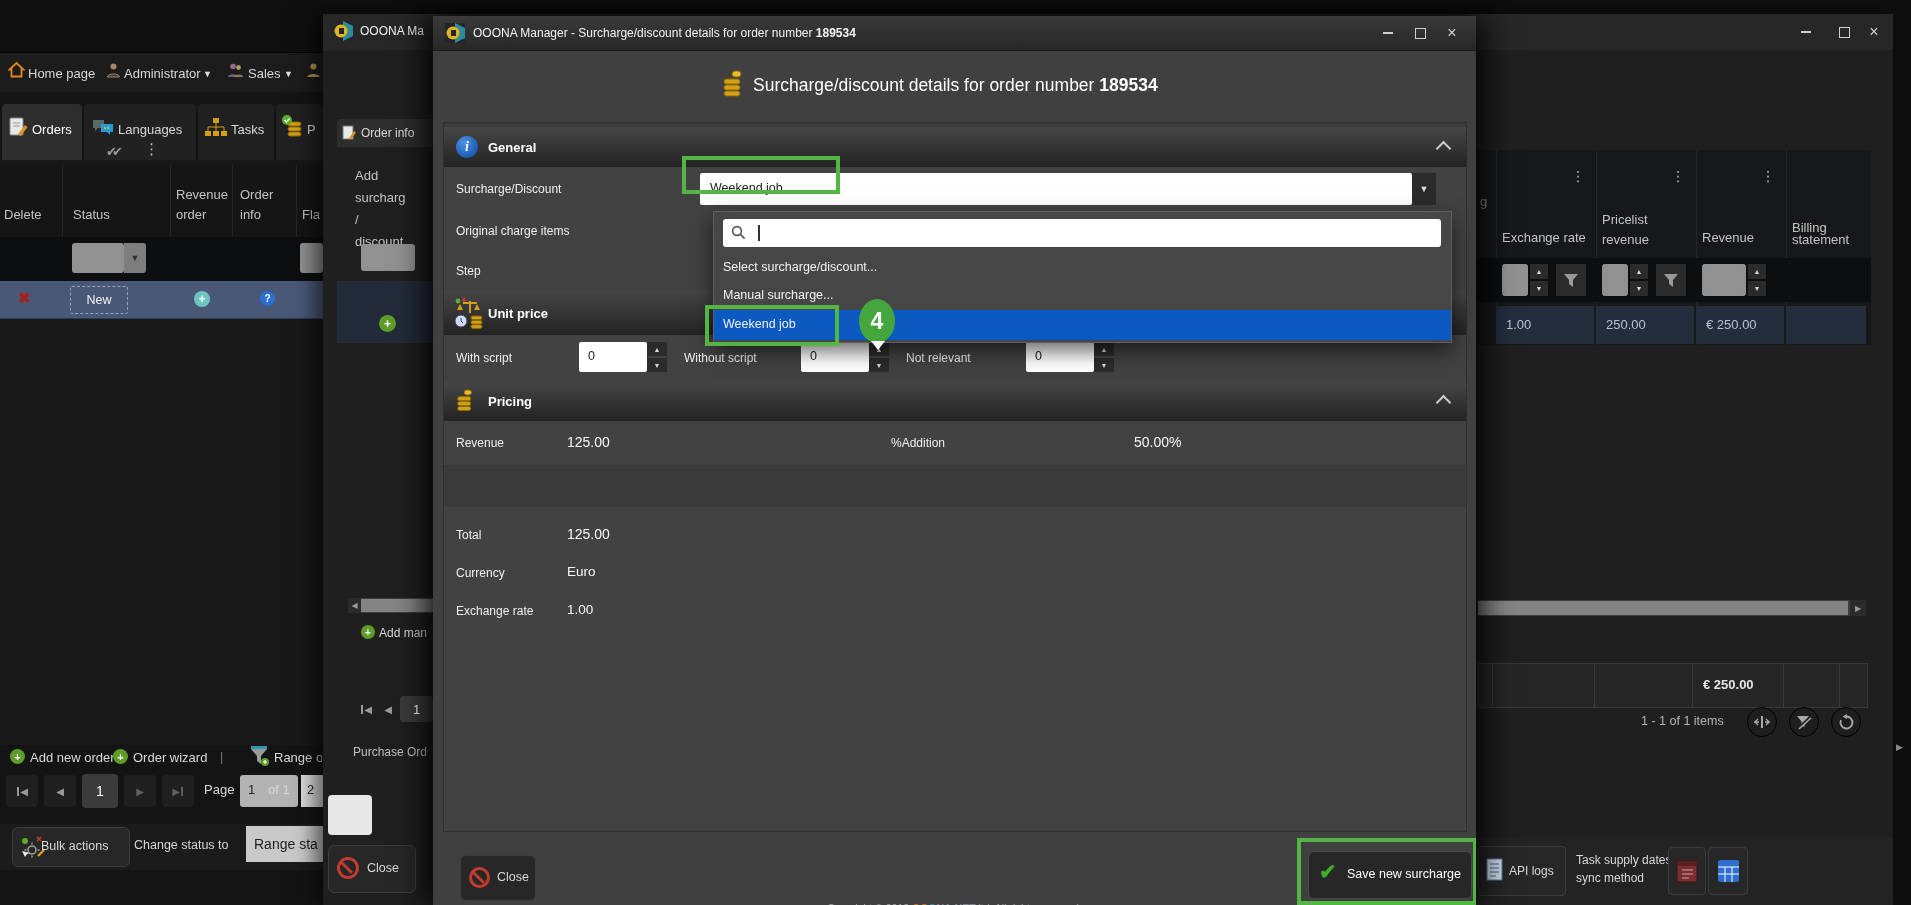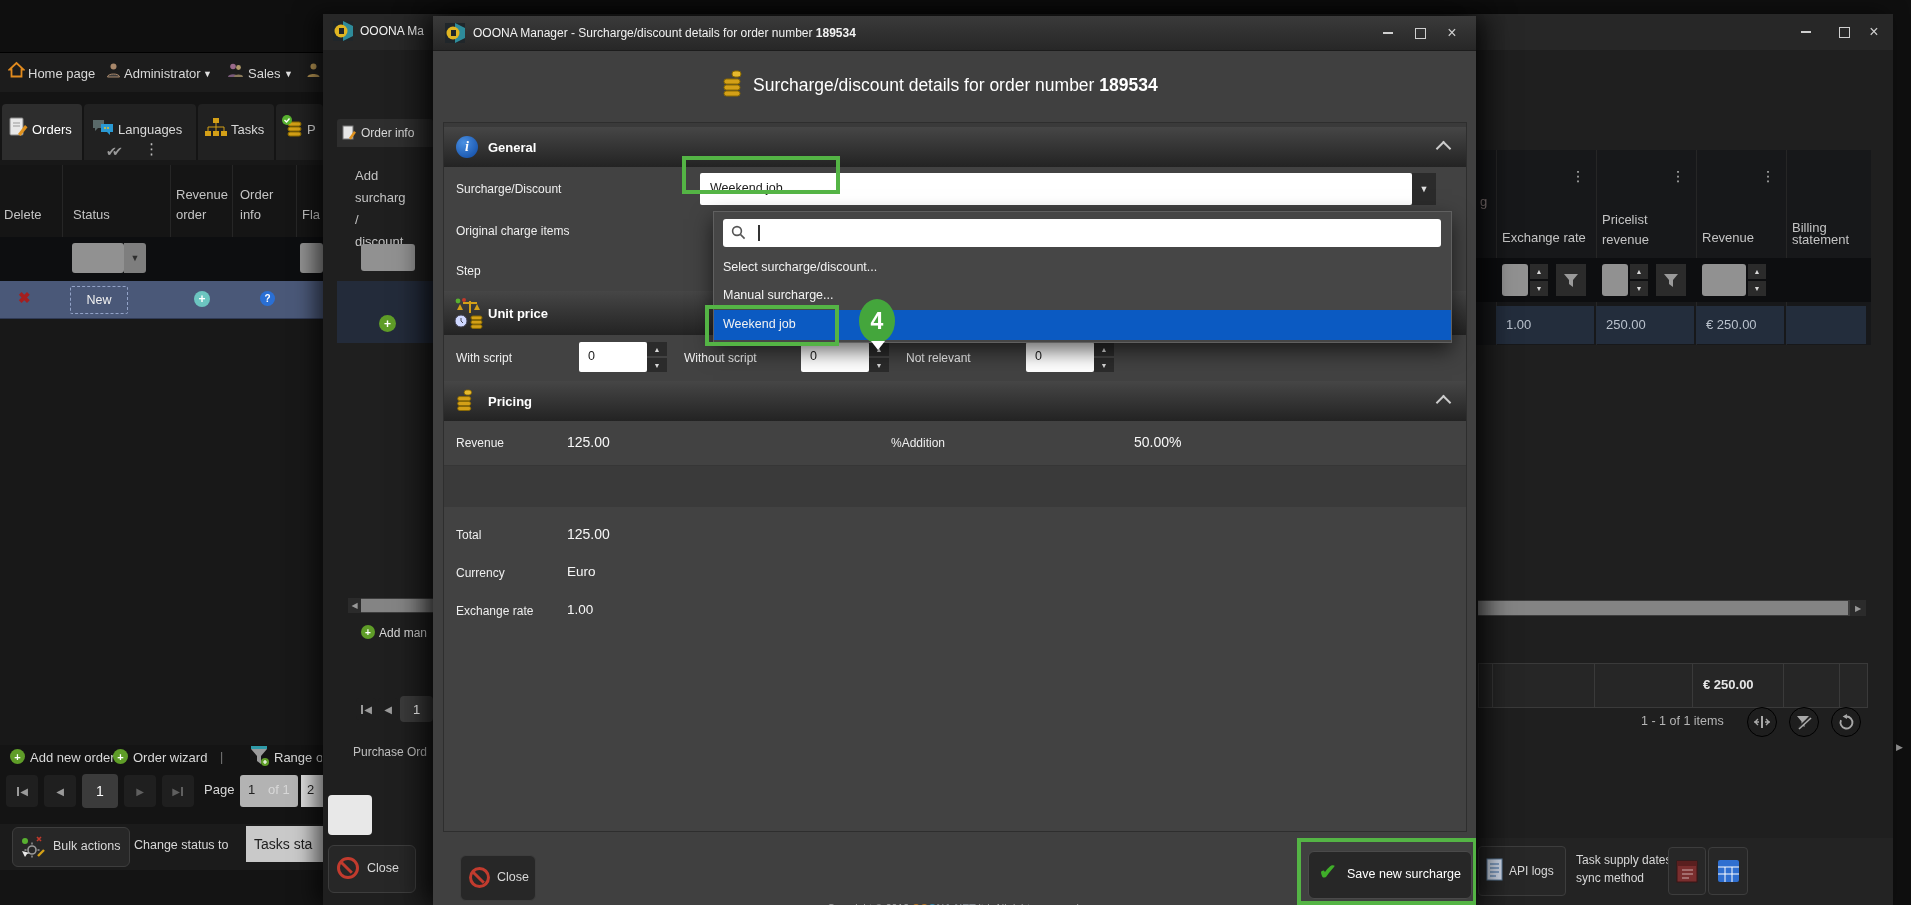--- a/index.html
+++ b/index.html
@@ -246,25 +246,25 @@
         <div class="ab" style="left:6px;top:6px">
           <svg width="28" height="26" viewBox="0 0 28 26">
               <circle cx="6" cy="7" r="3" fill="#58b030"></circle>
               <path d="M18 3l4 4M22 3l-4 4" stroke="#c0392b" stroke-width="1.6"></path>
               <circle cx="13" cy="16" r="4" fill="none" stroke="#9a9a9a" stroke-width="1.6"></circle>
               <path d="M13 10.5v-2M13 21.5v2M7.5 16h-2M18.5 16h2" stroke="#9a9a9a" stroke-width="1.4"></path>
               <path d="M19 22l6-6" stroke="#d4a017" stroke-width="2.4"></path>
               <path d="M3 17l3 6 2-3 3-1z" fill="#e8e8e8"></path>
             </svg>
         </div>
-        <div class="ab txt" style="left:40px;top:11px">Bulk actions</div>
+        <div class="ab txt" style="left:28px;top:11px">Bulk actions</div>
       </div>
       <div class="ab txt" style="left:134px;top:14px">Change status to</div>
       <div class="ab lightbox" style="left:246px;top:2px;width:77px;height:36px">
-        <span class="clip" style="margin-left:8px;width:69px">Tasks sta</span>
+        <span class="clip" style="margin-left:8px;width:69px">Range sta</span>
       </div>
     </div>
   </div>
 
   <div class="ab midwin" style="left:323px;top:14px;width:1570px;height:891px">
     <div class="ab midtitle" style="left:0;top:0;width:1570px;height:36px">
       <div class="ab" style="left:10px;top:7px">
         <svg width="20" height="20" viewBox="0 0 20 20">
             <rect width="20" height="20" fill="#20262a"></rect>
             <polygon points="10,0 20,5 20,15 10,20" fill="#2e8b9a"></polygon>

